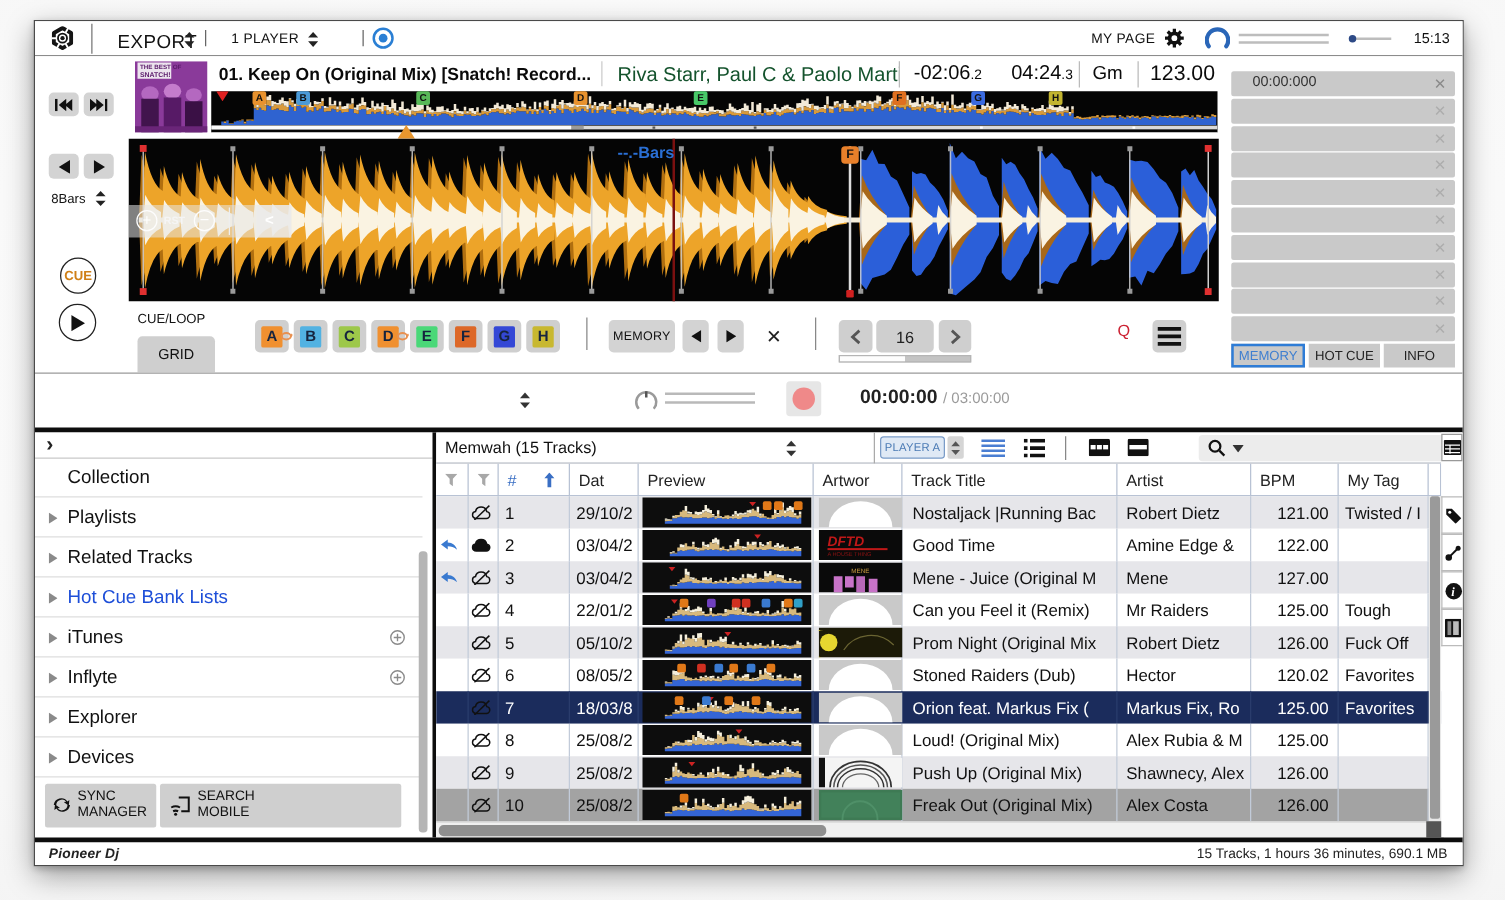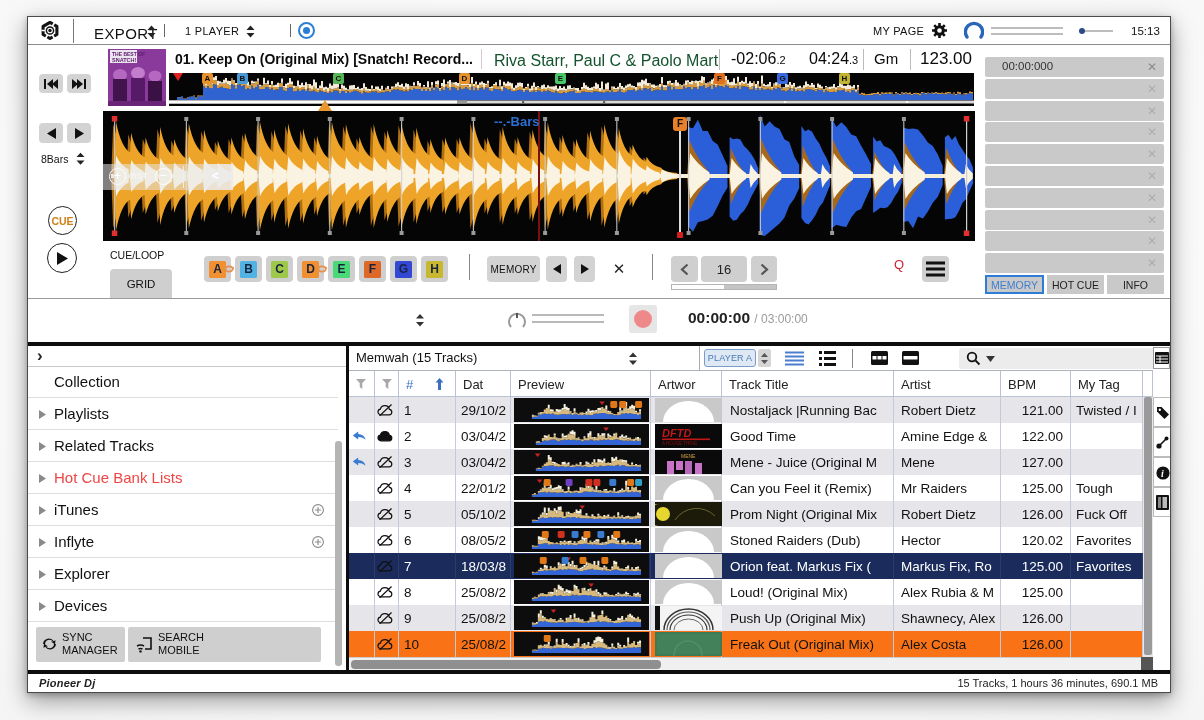--- a/index.html
+++ b/index.html
@@ -353,21 +353,21 @@
 <div class="abs" style="left:0;top:84px;width:310px;height:32px;border-bottom:1px solid #dedede">
         <svg style="position:absolute;left:11px;top:12px" width="7" height="9" viewBox="0 0 7 9">
           <path d="M0 0l7 4.5L0 9z" fill="#8a8a8a"></path>
         </svg>
         <span style="position:absolute;left:26px;top:7px;font-size:15px;color:#111">Related Tracks</span>
       </div>
 <div class="abs" style="left:0;top:116px;width:310px;height:32px;border-bottom:1px solid #dedede">
         <svg style="position:absolute;left:11px;top:12px" width="7" height="9" viewBox="0 0 7 9">
           <path d="M0 0l7 4.5L0 9z" fill="#8a8a8a"></path>
         </svg>
-        <span style="position:absolute;left:26px;top:7px;font-size:15px;color:#ef4444">Hot Cue Bank Lists</span>
+        <span style="position:absolute;left:26px;top:7px;font-size:15px;color:#1d4ed8">Hot Cue Bank Lists</span>
       </div>
 <div class="abs" style="left:0;top:148px;width:310px;height:32px;border-bottom:1px solid #dedede">
         <svg style="position:absolute;left:11px;top:12px" width="7" height="9" viewBox="0 0 7 9">
           <path d="M0 0l7 4.5L0 9z" fill="#8a8a8a"></path>
         </svg>
         <svg style="position:absolute;right:14px;top:10px" width="12" height="12" viewBox="0 0 12 12">
           <circle cx="6" cy="6" r="5.4" fill="none" stroke="#8a8a8a" stroke-width="1.1"></circle>
           <path d="M6 3v6M3 6h6" stroke="#8a8a8a" stroke-width="1.1"></path>
         </svg>
         <span style="position:absolute;left:26px;top:7px;font-size:15px;color:#111">iTunes</span>
@@ -862,21 +862,21 @@
               <path d="M12 24a21.5 18 0 0 1 43 0" fill="none" stroke="#555" stroke-width="1.2"></path>
               <path d="M15 24a18.5 15 0 0 1 37 0" fill="none" stroke="#333" stroke-width="1.2"></path>
               <path d="M19 24a14.5 11 0 0 1 29 0" fill="none" stroke="#666" stroke-width="1"></path>
             </svg>
           </div>
 <div class="abs" style="left:381px;top:6px;font-size:13.5px;color:#111;white-space:nowrap;overflow:hidden;width:162px">Push Up (Original Mix)</div>
 <div class="abs" style="left:552px;top:6px;font-size:13.5px;color:#111;white-space:nowrap;overflow:hidden;width:100px">Shawnecy, Alex</div>
 <div class="abs" style="left:652px;top:6px;width:62px;text-align:right;font-size:13.5px;color:#111">126.00</div>
 <div class="abs" style="left:727px;top:6px;font-size:13.5px;color:#111;white-space:nowrap;width:66px;overflow:hidden"></div>
 </div>
-<div class="abs" style="left:0;top:234px;width:804px;height:26px;background:#f97316">
+<div class="abs" style="left:0;top:234px;width:804px;height:26px;background:#a3a3a3">
 <div class="abs" style="left:0px;top:0;width:26px;height:26px;border-right:1px solid #c2cbd9"></div>
 <div class="abs" style="left:26px;top:0;width:24px;height:26px;border-right:1px solid #c2cbd9"></div>
 <div class="abs" style="left:50px;top:0;width:57px;height:26px;border-right:1px solid #c2cbd9"></div>
 <div class="abs" style="left:107px;top:0;width:55px;height:26px;border-right:1px solid #c2cbd9"></div>
 <div class="abs" style="left:162px;top:0;width:140px;height:26px;border-right:1px solid #c2cbd9"></div>
 <div class="abs" style="left:302px;top:0;width:71px;height:26px;border-right:1px solid #c2cbd9"></div>
 <div class="abs" style="left:373px;top:0;width:172px;height:26px;border-right:1px solid #c2cbd9"></div>
 <div class="abs" style="left:545px;top:0;width:107px;height:26px;border-right:1px solid #c2cbd9"></div>
 <div class="abs" style="left:652px;top:0;width:70px;height:26px;border-right:1px solid #c2cbd9"></div>
 <div class="abs" style="left:722px;top:0;width:72px;height:26px;border-right:1px solid #c2cbd9"></div>

